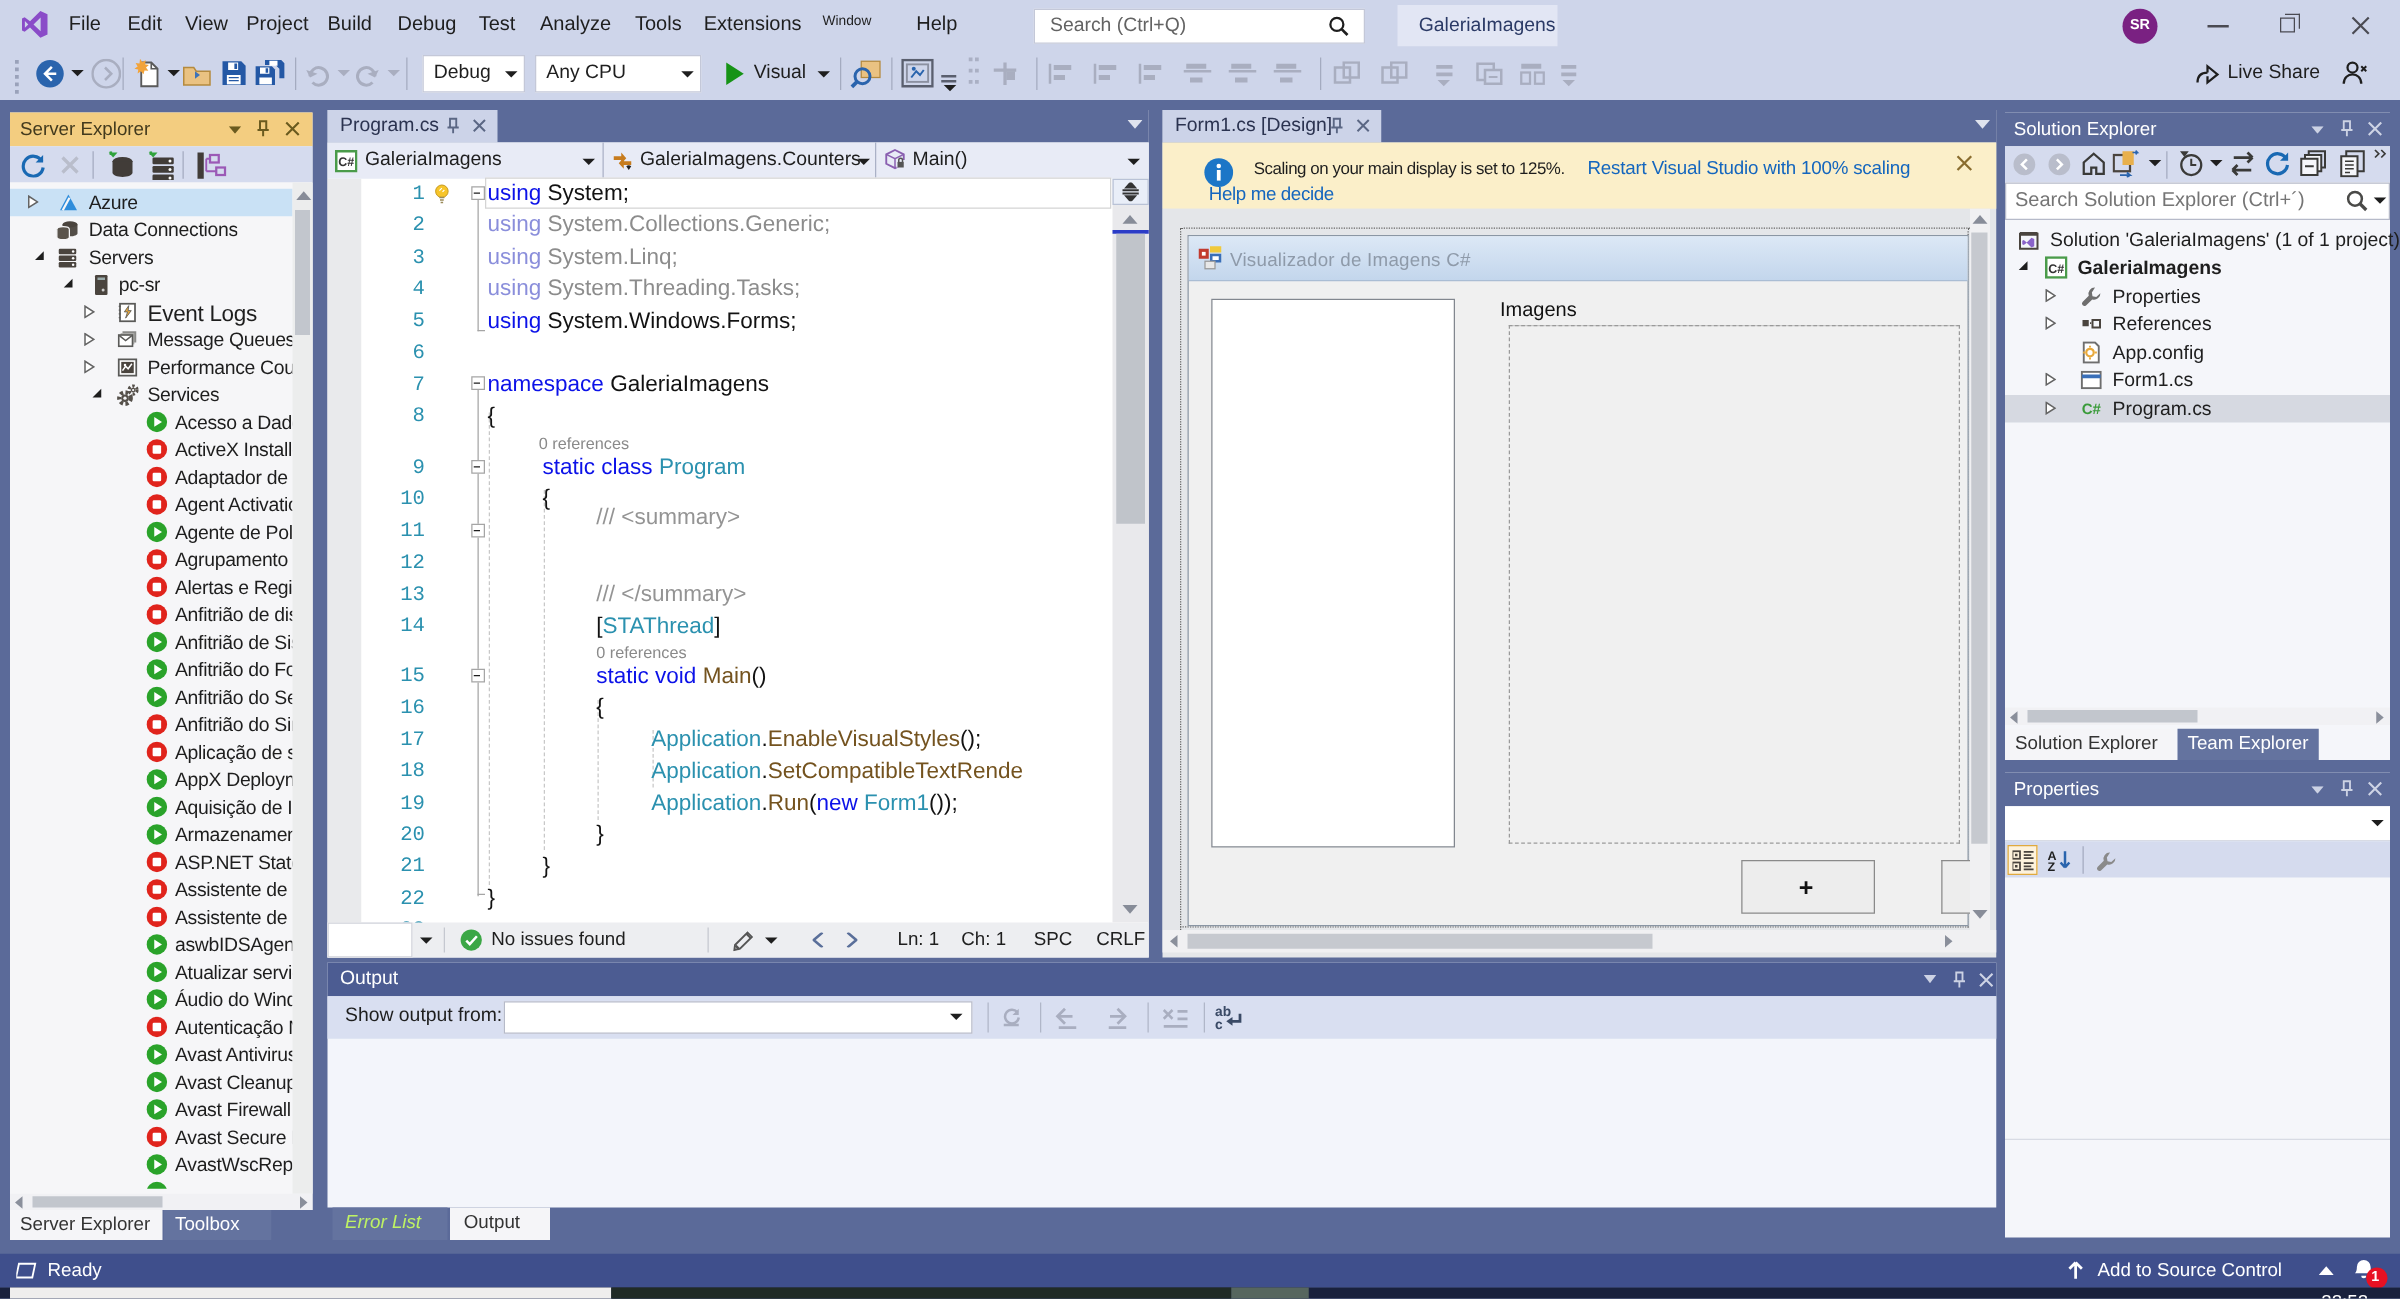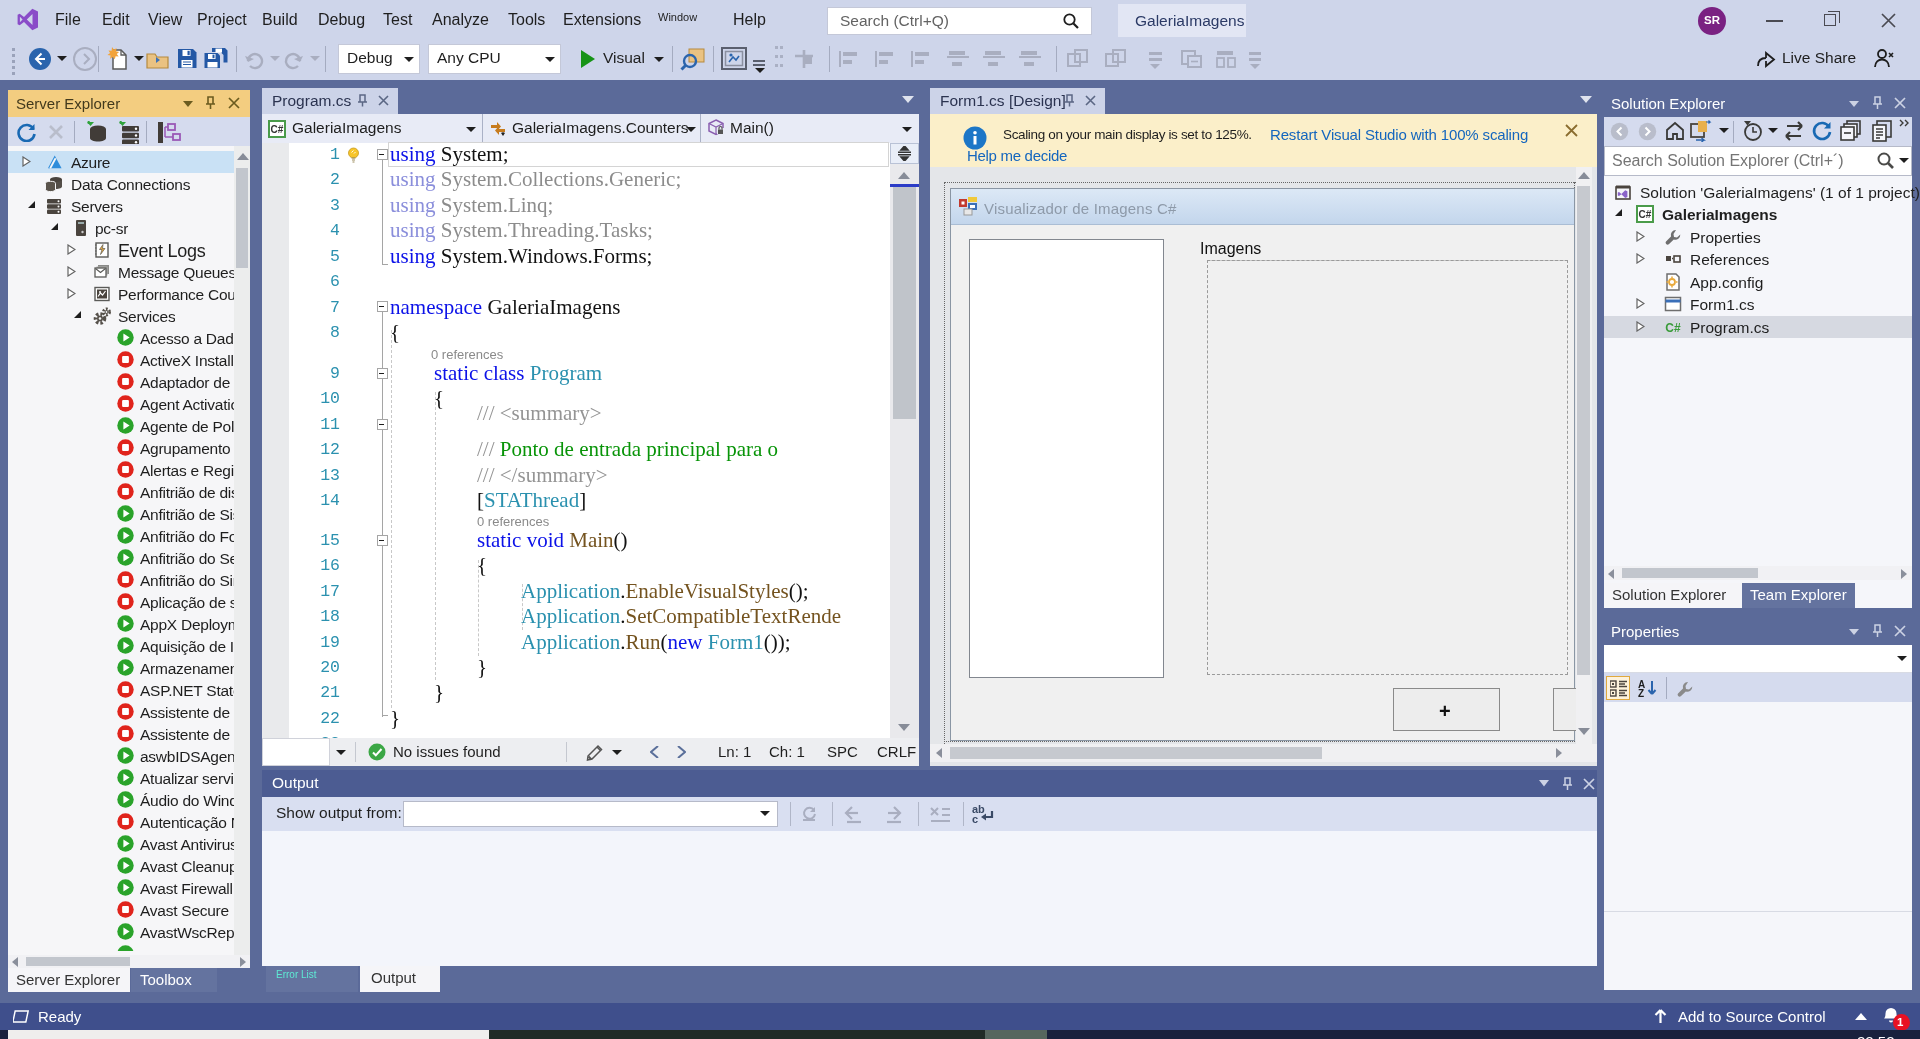--- a/index.html
+++ b/index.html
@@ -5,21 +5,21 @@
 body{font-family:"Liberation Sans",sans-serif;-webkit-font-smoothing:antialiased}
 #root{position:absolute;top:0;left:0;width:1920px;height:1039px;background:#5b6a99;overflow:hidden}
 .abs{position:absolute}
 .combo-arrow{position:absolute;width:0;height:0;border-left:5px solid transparent;border-right:5px solid transparent;border-top:5px solid #1e1e1e}
 .combo-arrow-dis{position:absolute;width:0;height:0;border-left:5px solid transparent;border-right:5px solid transparent;border-top:5px solid #a9aec0}
 .gray-arrow-r{position:absolute;width:0;height:0;border-top:5px solid transparent;border-bottom:5px solid transparent;border-left:6px solid #8a8f9b}
 .gray-arrow-l{position:absolute;width:0;height:0;border-top:5px solid transparent;border-bottom:5px solid transparent;border-right:6px solid #8a8f9b}
 .gray-arrow-u{position:absolute;width:0;height:0;border-left:6px solid transparent;border-right:6px solid transparent;border-bottom:7px solid #878c98}
 .gray-arrow-d{position:absolute;width:0;height:0;border-left:6px solid transparent;border-right:6px solid transparent;border-top:7px solid #878c98}
 .texp-open{position:absolute;width:0;height:0;border-left:7px solid transparent;border-top:7px solid transparent;border-right:7px solid #1e1e1e;top:6px}
-.cl{position:absolute;height:25px;line-height:25px;font-family:Liberation Serif, serif;font-size:21px;letter-spacing:0.005px;white-space:pre;color:#121212}
+.cl{position:absolute;height:25px;line-height:25px;font-family:Liberation Sans, sans-serif;font-size:18px;letter-spacing:0.005px;white-space:pre;color:#121212}
 .lnum{position:absolute;width:56px;text-align:right;color:#2b91af;font-family:"Liberation Mono",monospace;font-size:16.5px;height:25px;line-height:25px}
 .kw{color:#0c12e8}.fkw{color:#8a8edb}.fgr{color:#8c8c8c}.ty{color:#2b91af}.mt{color:#74531f}.cmt{color:#089408}.gr{color:#949494}
 </style></head><body>
 <div id="root">
 <div class="abs" style="top:0;left:0;width:1920px;height:80px;background:#ced5ea"></div>
 <svg class="abs" style="left:15px;top:7px" width="25" height="25" viewBox="0 0 25 25">
       <path fill-rule="evenodd" d="M17.3 1.8 L9 10 L4.7 6.7 L2.6 7.7 V17.3 L4.7 18.3 L9 15 L17.3 23.2 L23 20.6 V4.4 Z M4.9 15.2 V9.8 L7.6 12.5 Z M17.5 18 L11.8 12.5 L17.5 7 Z" fill="#8a4cc8"></path>
     </svg>
 <div class="abs" style="left:55px;top:11px;font-size:16px;color:#1e1e1e;white-space:nowrap;">File</div>
 <div class="abs" style="left:102px;top:11px;font-size:16px;color:#1e1e1e;white-space:nowrap;">Edit</div>
@@ -553,21 +553,20 @@
 <div class="cl" style="left:390px;top:295px"><span class="kw">namespace</span> GaleriaImagens</div>
 <div class="abs lnum" style="left:284px;top:320px">8</div>
 <div class="cl" style="left:390px;top:320px">{</div>
 <div class="abs lnum" style="left:284px;top:361px">9</div>
 <div class="cl" style="left:434px;top:361px"><span class="kw">static</span> <span class="kw">class</span> <span class="ty">Program</span></div>
 <div class="abs lnum" style="left:284px;top:386px">10</div>
 <div class="cl" style="left:434px;top:386px">{</div>
 <div class="abs lnum" style="left:284px;top:412px">11</div>
 <div class="cl" style="left:477px;top:401px"><span class="gr">/// &lt;summary&gt;</span></div>
 <div class="abs lnum" style="left:284px;top:437px">12</div>
-<div class="cl" style="left:477px;top:437px"><span class="gr">///</span> <span class="cmt">Ponto de entrada principal para o</span></div>
 <div class="abs lnum" style="left:284px;top:463px">13</div>
 <div class="cl" style="left:477px;top:463px"><span class="gr">/// &lt;/summary&gt;</span></div>
 <div class="abs lnum" style="left:284px;top:488px">14</div>
 <div class="cl" style="left:477px;top:488px">[<span class="ty">STAThread</span>]</div>
 <div class="abs lnum" style="left:284px;top:528px">15</div>
 <div class="cl" style="left:477px;top:528px"><span class="kw">static</span> <span class="kw">void</span> <span class="mt">Main</span>()</div>
 <div class="abs lnum" style="left:284px;top:553px">16</div>
 <div class="cl" style="left:477px;top:553px">{</div>
 <div class="abs lnum" style="left:284px;top:579px">17</div>
 <div class="cl" style="left:521px;top:579px"><span class="ty">Application</span>.<span class="mt">EnableVisualStyles</span>();</div>
@@ -713,21 +712,21 @@
       <path d="M13 4 h8 M13 10 h8 M2 16 h19" stroke="#a9aec0" stroke-width="2.2"></path>
     </svg>
 <div class="abs" style="left:963px;top:802px;width:1px;height:24px;background:#b0b6c8"></div>
 <svg class="abs" style="left:972px;top:803px" width="26" height="24" viewBox="0 0 26 24">
       <text x="0" y="10" font-size="11" font-weight="bold" fill="#3a4a66" font-family="Liberation Sans">ab</text>
       <text x="0" y="20" font-size="11" font-weight="bold" fill="#3a4a66" font-family="Liberation Sans">c</text>
       <path d="M12 14 h8 v-6" fill="none" stroke="#3a4a66" stroke-width="2.2"></path>
       <path d="M9 14 l5-3.5 v7 z" fill="#3a4a66"></path>
     </svg>
 <div class="abs" style="left:266px;top:966px;width:92px;height:26px;background:#64739f"></div>
-<div class="abs" style="left:276px;top:969px;font-size:10px;color:#5eead4;white-space:nowrap;">Error List</div>
+<div class="abs" style="left:276px;top:969px;font-size:15px;color:#bef264;white-space:nowrap;font-style:italic;">Error List</div>
 <div class="abs" style="left:360px;top:966px;width:80px;height:26px;background:#f5f5f8"></div>
 <div class="abs" style="left:371px;top:969px;font-size:15px;color:#333;white-space:nowrap;">Output</div>
 <div class="abs" style="left:1604px;top:90px;width:308px;height:518px;background:#f5f6fa;overflow:hidden"></div>
 <div class="abs" style="left:1604px;top:90px;width:308px;height:27px;background:#5b6a99"></div>
 <div class="abs" style="left:1611px;top:95px;font-size:15px;color:#fff;white-space:nowrap;">Solution Explorer</div>
 <svg class="abs" style="left:1849px;top:101px" width="10" height="6" viewBox="0 0 10 6">
       <path d="M0 0 h10 l-5 6 z" fill="#ccd2e4"></path>
     </svg>
 <svg class="abs" style="left:1871px;top:95px" width="12" height="16" viewBox="0 0 12 16">
       <path d="M4 2 h5 v7 h-5 z M2 9 h9 M6.5 9 v5" stroke="#ccd2e4" stroke-width="1.5" fill="none"></path>

